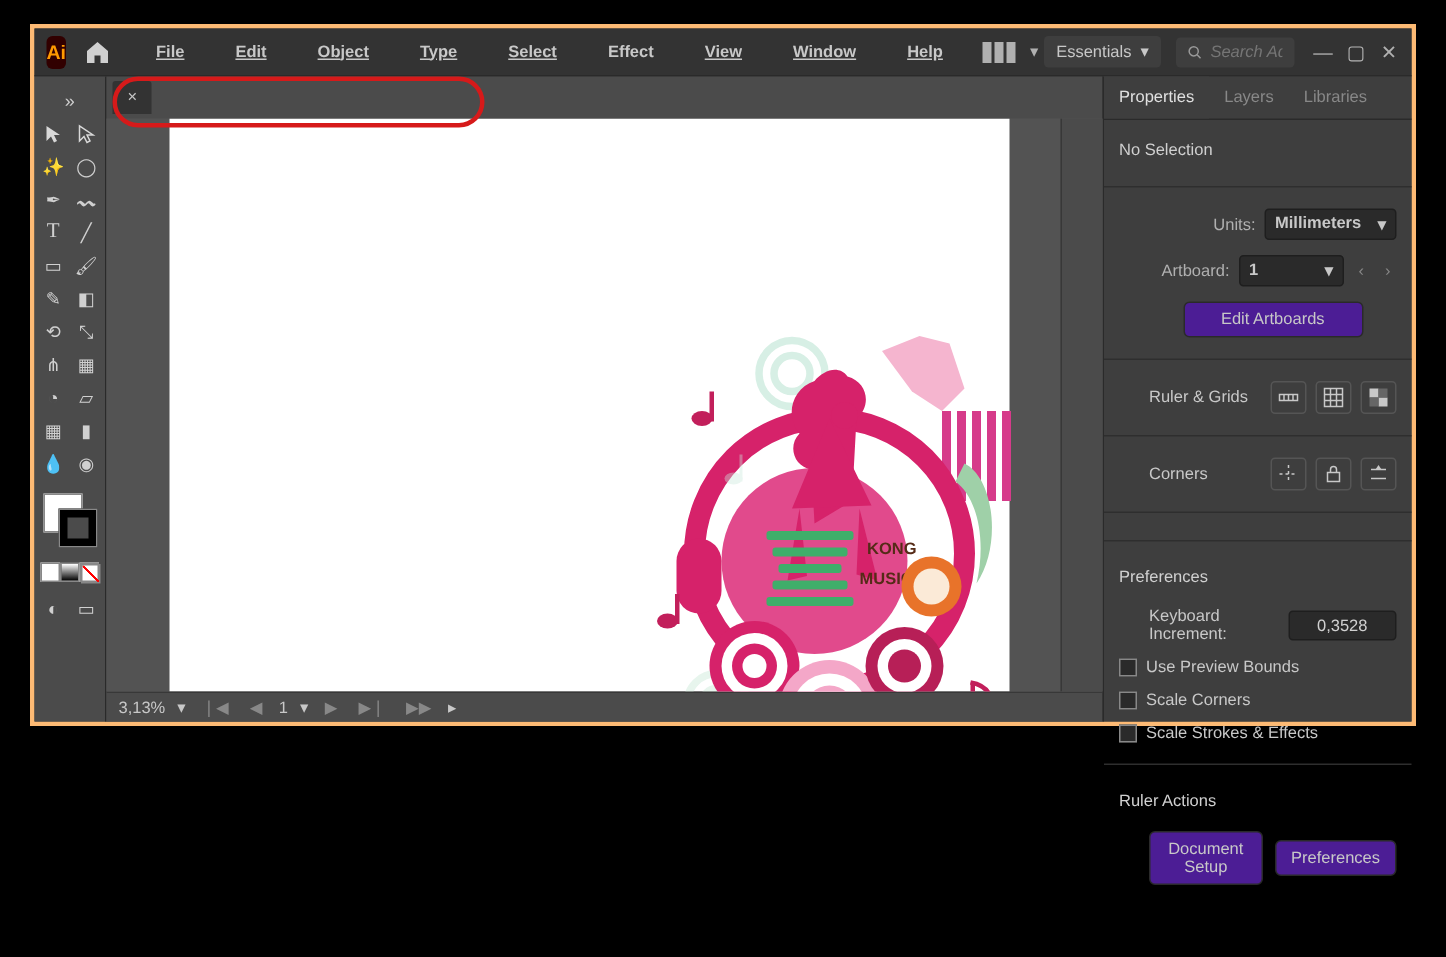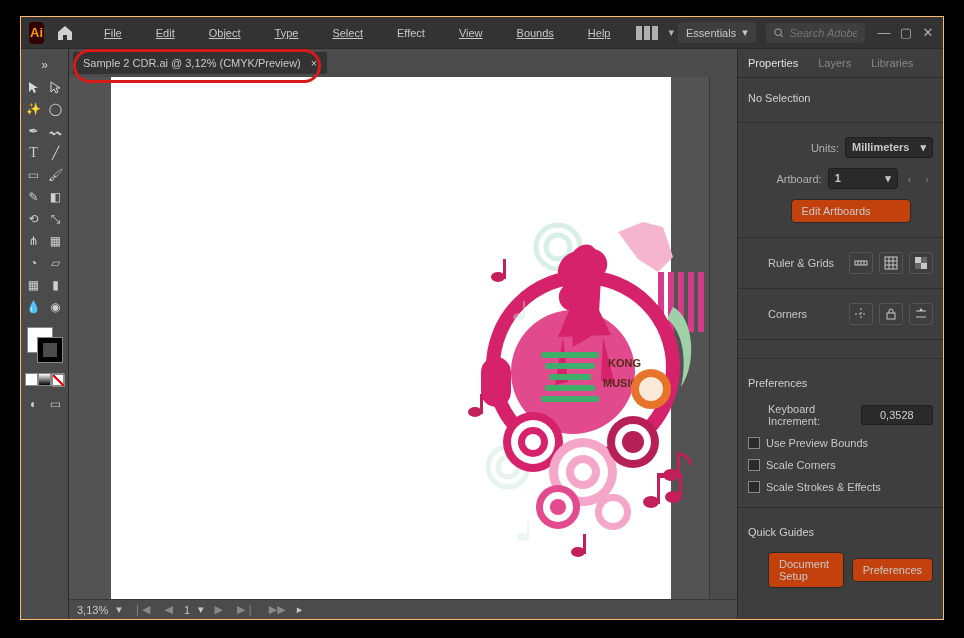--- a/index.html
+++ b/index.html
@@ -1,21 +1,21 @@
 <!DOCTYPE html>
 <html><head>
 <meta charset="utf-8">
 <style>
 *{margin:0;padding:0;box-sizing:border-box;font-family:"Segoe UI",Tahoma,sans-serif;font-size:11px;color:#c8c8c8;}
 body{background:#000;width:964px;height:638px;overflow:hidden;position:relative;}
-.frame{position:absolute;top:16px;left:20px;width:924px;height:604px;background:#333333;border:1px solid #fdba74;}
+.frame{position:absolute;top:16px;left:20px;width:924px;height:468px;background:#333333;border:3px solid #fdba74;}
 .titlebar{height:32px;background:#333333;display:flex;align-items:center;padding:0 8px;border-bottom:1px solid #2a2a2a;}
 .ai-logo{width:22px;height:22px;background:#310000;border-radius:4px;display:flex;align-items:center;justify-content:center;color:#ff9a00;font-weight:bold;font-size:13px;margin-right:12px;}
 .home-icon{width:18px;height:18px;margin-right:14px;}
-.menu{display:flex;gap:2px;}
+.menu{display:flex;gap:2px;font-weight:bold;}
 .menu span{padding:4px 8px;cursor:pointer;}
 .u{text-decoration:underline;}
 .spacer{flex:1;}
 .arrange-icon{width:22px;height:14px;margin:0 10px;display:flex;gap:2px;}
 .arrange-icon div{width:6px;height:14px;background:#b0b0b0;}
 .workspace-sw{display:flex;align-items:center;gap:6px;padding:4px 8px;background:#3e3e3e;border-radius:3px;margin-right:10px;}
 .search-box{display:flex;align-items:center;gap:6px;background:#3e3e3e;border-radius:3px;padding:4px 8px;width:138px;margin-right:12px;}
 .search-box input{background:transparent;border:none;outline:none;color:#888;width:100%;font-style:italic;}
 .winctrls{display:flex;gap:8px;align-items:center;}
 .winctrls span{width:14px;text-align:center;cursor:pointer;font-size:13px;color:#b0b0b0;}
@@ -30,35 +30,35 @@
 .miniswatch{display:flex;gap:0;}
 .miniswatch div{width:13px;height:13px;border:1px solid #888;}
 .editarea{flex:1;display:flex;flex-direction:column;background:#4b4b4b;}
 .tabbar{height:28px;display:flex;align-items:center;padding-left:4px;position:relative;}
 .doctab{background:#333333;padding:5px 10px;display:flex;align-items:center;gap:10px;border-radius:2px 2px 0 0;position:relative;z-index:5;}
 .tab-outline{position:absolute;top:-3px;left:0px;width:248px;height:34px;border:3px solid #d61a1a;border-radius:18px;z-index:10;pointer-events:none;}
 .canvas-wrap{flex:1;background:#535353;padding:1px;position:relative;overflow:hidden;}
 .slim-rail{position:absolute;right:0;top:0;width:28px;height:100%;background:#4b4b4b;border-left:1px solid #383838;}
 .canvas{position:absolute;top:0;left:0;width:calc(100% - 28px);height:100%;background:#535353;}
 .artboard{position:absolute;top:0px;left:42px;width:560px;height:100%;background:#fff;}
-.artwork{position:absolute;top:140px;left:352px;width:270px;height:350px;}
+.artwork{position:absolute;top:140px;left:320px;width:270px;height:350px;}
 .statusbar{height:20px;background:#4b4b4b;border-top:1px solid #383838;display:flex;align-items:center;padding:0 8px;gap:8px;font-size:10px;}
 .sb-sel{flex:1;text-align:center;}
 .nav-btn{color:#888;cursor:pointer;padding:0 3px;}
 .panels{width:206px;background:#3e3e3e;border-left:1px solid #2a2a2a;display:flex;flex-direction:column;}
 .panel-tabs{display:flex;border-bottom:1px solid #2a2a2a;}
 .panel-tab{padding:8px 10px;cursor:pointer;color:#888;}
 .panel-tab.active{color:#e0e0e0;background:#3e3e3e;}
 .panel-body{padding:10px;display:flex;flex-direction:column;gap:10px;}
 .section-title{color:#d0d0d0;padding:4px 0;}
 .sep{height:1px;background:#2e2e2e;margin:4px -10px;}
 .prow{display:flex;align-items:center;gap:6px;margin-left:20px;}
 .prow label{flex:1;text-align:right;color:#b0b0b0;}
 .dropdown{background:#2a2a2a;border:1px solid #1e1e1e;padding:3px 6px;display:flex;align-items:flex-start;justify-content:space-between;min-width:70px;border-radius:3px;font-weight:bold;}
-.btn-wide{background:#c2410c;border:1px solid #2a2a2a;padding:5px 10px;border-radius:4px;cursor:pointer;flex:1;}
+.btn-wide{background:#4c1d95;border:1px solid #2a2a2a;padding:5px 10px;text-align:center;border-radius:4px;cursor:pointer;flex:1;}
 .icon-btn{width:24px;height:22px;border:1px solid #555;border-radius:3px;display:flex;align-items:center;justify-content:center;cursor:pointer;color:#c8c8c8;}
 .chk{display:flex;align-items:center;gap:6px;}
 .chk-box{width:12px;height:12px;border:1px solid #888;background:#2a2a2a;}
 .input-small{background:#2a2a2a;border:1px solid #1e1e1e;padding:3px 18px;width:72px;color:#d0d0d0;border-radius:3px;}
 .nav-chev{color:#888;padding:0 4px;}
 svg{display:block;}
 </style>
 </head>
 <body>
 
@@ -71,21 +71,21 @@
         </svg>
     </div>
     <div class="menu">
       <span><span class="u">File</span></span>
       <span><span class="u">Edit</span></span>
       <span><span class="u">Object</span></span>
       <span><span class="u">Type</span></span>
       <span><span class="u">Select</span></span>
       <span><span>Effect</span></span>
       <span><span class="u">View</span></span>
-      <span><span class="u">Bounds</span></span>
+      <span><span class="u">Window</span></span>
       <span><span class="u">Help</span></span>
     </div>
     <div class="arrange-icon">
         <div></div>
         <div></div>
         <div></div>
       </div>
     <span style="margin-right:4px;color:#b0b0b0;">▾</span>
     <div class="spacer"></div>
     <div class="workspace-sw">
@@ -177,21 +177,20 @@
       <div class="toolrow" style="margin-top:6px;">
         <div class="tool">◐</div>
         <div class="tool">▭</div>
       </div>
     </div>
 
     <div class="editarea">
       <div class="tabbar">
         <div class="doctab">
           <div class="tab-outline"></div>
-          <span>Sample 2 CDR.ai @ 3,12% (CMYK/Preview)</span>
           <span style="cursor:pointer;">×</span>
         </div>
       </div>
       <div class="canvas-wrap">
         <div class="canvas">
           <div class="artboard">
             <div class="artwork">
               <svg viewBox="0 0 270 350" width="270" height="350">
                 <g opacity="0.45">
                   <circle cx="95" cy="30" r="22" fill="none" stroke="#a7dcc5" stroke-width="5"></circle>
@@ -376,21 +375,21 @@
           </div>
         <div class="chk">
             <div class="chk-box"></div>
             <span>Scale Corners</span>
           </div>
         <div class="chk">
             <div class="chk-box"></div>
             <span>Scale Strokes &amp; Effects</span>
           </div>
         <div class="sep"></div>
-        <div class="section-title">Quick Guides</div>
+        <div class="section-title">Ruler Actions</div>
         <div class="prow" style="gap:8px;">
           <div class="btn-wide">Document Setup</div>
           <div class="btn-wide">Preferences</div>
         </div>
       </div>
     </div>
   </div>
 </div>
 
 </body></html>

